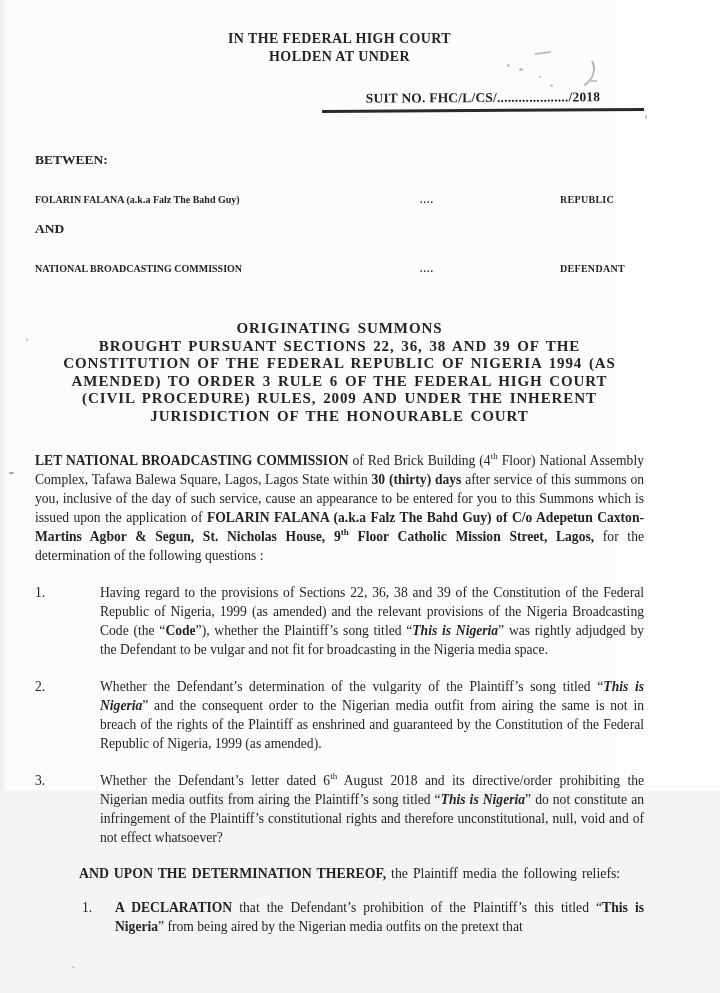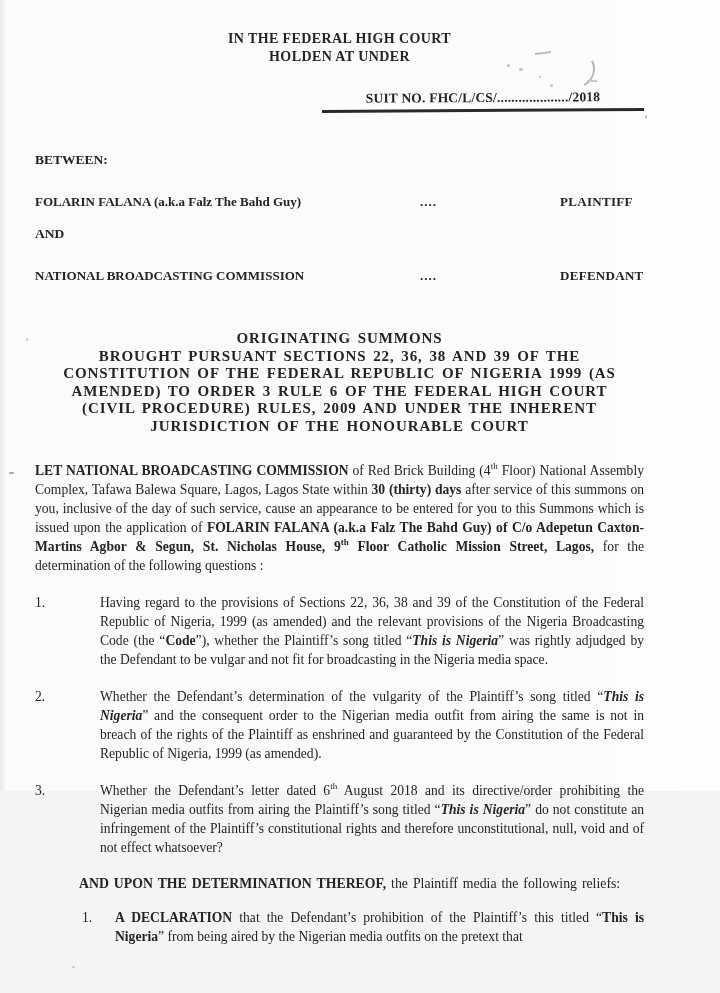--- a/index.html
+++ b/index.html
@@ -33,21 +33,21 @@
     font-weight:bold;font-size:13.5px;
     padding-bottom:3px;
     border-bottom:3px solid #2a2a2a;
     transform:rotate(-.35deg);
     letter-spacing:.2px;
   }
   
   .between{margin-top:40px;font-weight:bold;font-size:13.5px;}
   .party-row{
     display:grid;grid-template-columns:350px 120px 1fr;
-    font-weight:bold;font-size:13px;
+    font-weight:bold;font-size:10px;
     margin-top:26px;
   }
   .party-row .dots{padding-left:35px;letter-spacing:1px;}
   .party-row .role{padding-left:55px;letter-spacing:.3px;}
   .and-label{margin-top:16px;font-weight:bold;font-size:13.5px;}
   
   .title-block{
     margin-top:46px;
     text-align:center;
     font-weight:bold;font-size:15px;line-height:17.5px;
@@ -131,35 +131,35 @@
     <div>HOLDEN AT UNDER</div>
   </div>
 
   <div class="suit-line">SUIT NO. FHC/L/CS/..................../2018</div>
 
   <div class="between">BETWEEN:</div>
 
   <div class="party-row">
     <span>FOLARIN FALANA (a.k.a Falz The Bahd Guy)</span>
     <span class="dots">....</span>
-    <span class="role">PLAINTIFF</span>
+    <span class="role">REPUBLIC</span>
   </div>
 
   <div class="and-label">AND</div>
 
   <div class="party-row">
     <span>NATIONAL BROADCASTING COMMISSION</span>
     <span class="dots">....</span>
     <span class="role">DEFENDANT</span>
   </div>
 
   <div class="title-block">
     <div>ORIGINATING SUMMONS</div>
     <div>BROUGHT PURSUANT SECTIONS 22, 36, 38 AND 39 OF THE</div>
-    <div>CONSTITUTION OF THE FEDERAL REPUBLIC OF NIGERIA 1999 (AS</div>
+    <div>CONSTITUTION OF THE FEDERAL REPUBLIC OF NIGERIA 1994 (AS</div>
     <div>AMENDED) TO ORDER 3 RULE 6 OF THE FEDERAL HIGH COURT</div>
     <div>(CIVIL PROCEDURE) RULES, 2009 AND UNDER THE INHERENT</div>
     <div>JURISDICTION OF THE HONOURABLE COURT</div>
   </div>
 
   <p class="summons-p"><span class="run-b">LET NATIONAL BROADCASTING COMMISSION</span><span> of Red Brick Building (4</span><sup class="run-sup">th</sup><span> Floor) National Assembly Complex, Tafawa Balewa Square, Lagos, Lagos State within </span><span class="run-b">30 (thirty) days</span><span> after service of this summons on you, inclusive of the day of such service, cause an appearance to be entered for you to this Summons which is issued upon the application of </span><span class="run-b">FOLARIN FALANA (a.k.a Falz The Bahd Guy) of C/o Adepetun Caxton-Martins Agbor &amp; Segun, St. Nicholas House, 9</span><sup class="run-bsup">th</sup><span class="run-b"> Floor Catholic Mission Street, Lagos,</span><span> for the determination of the following questions :</span></p>
 
   <div class="q-list">
     <div class="q-item">
       <span class="q-num">1.</span>

